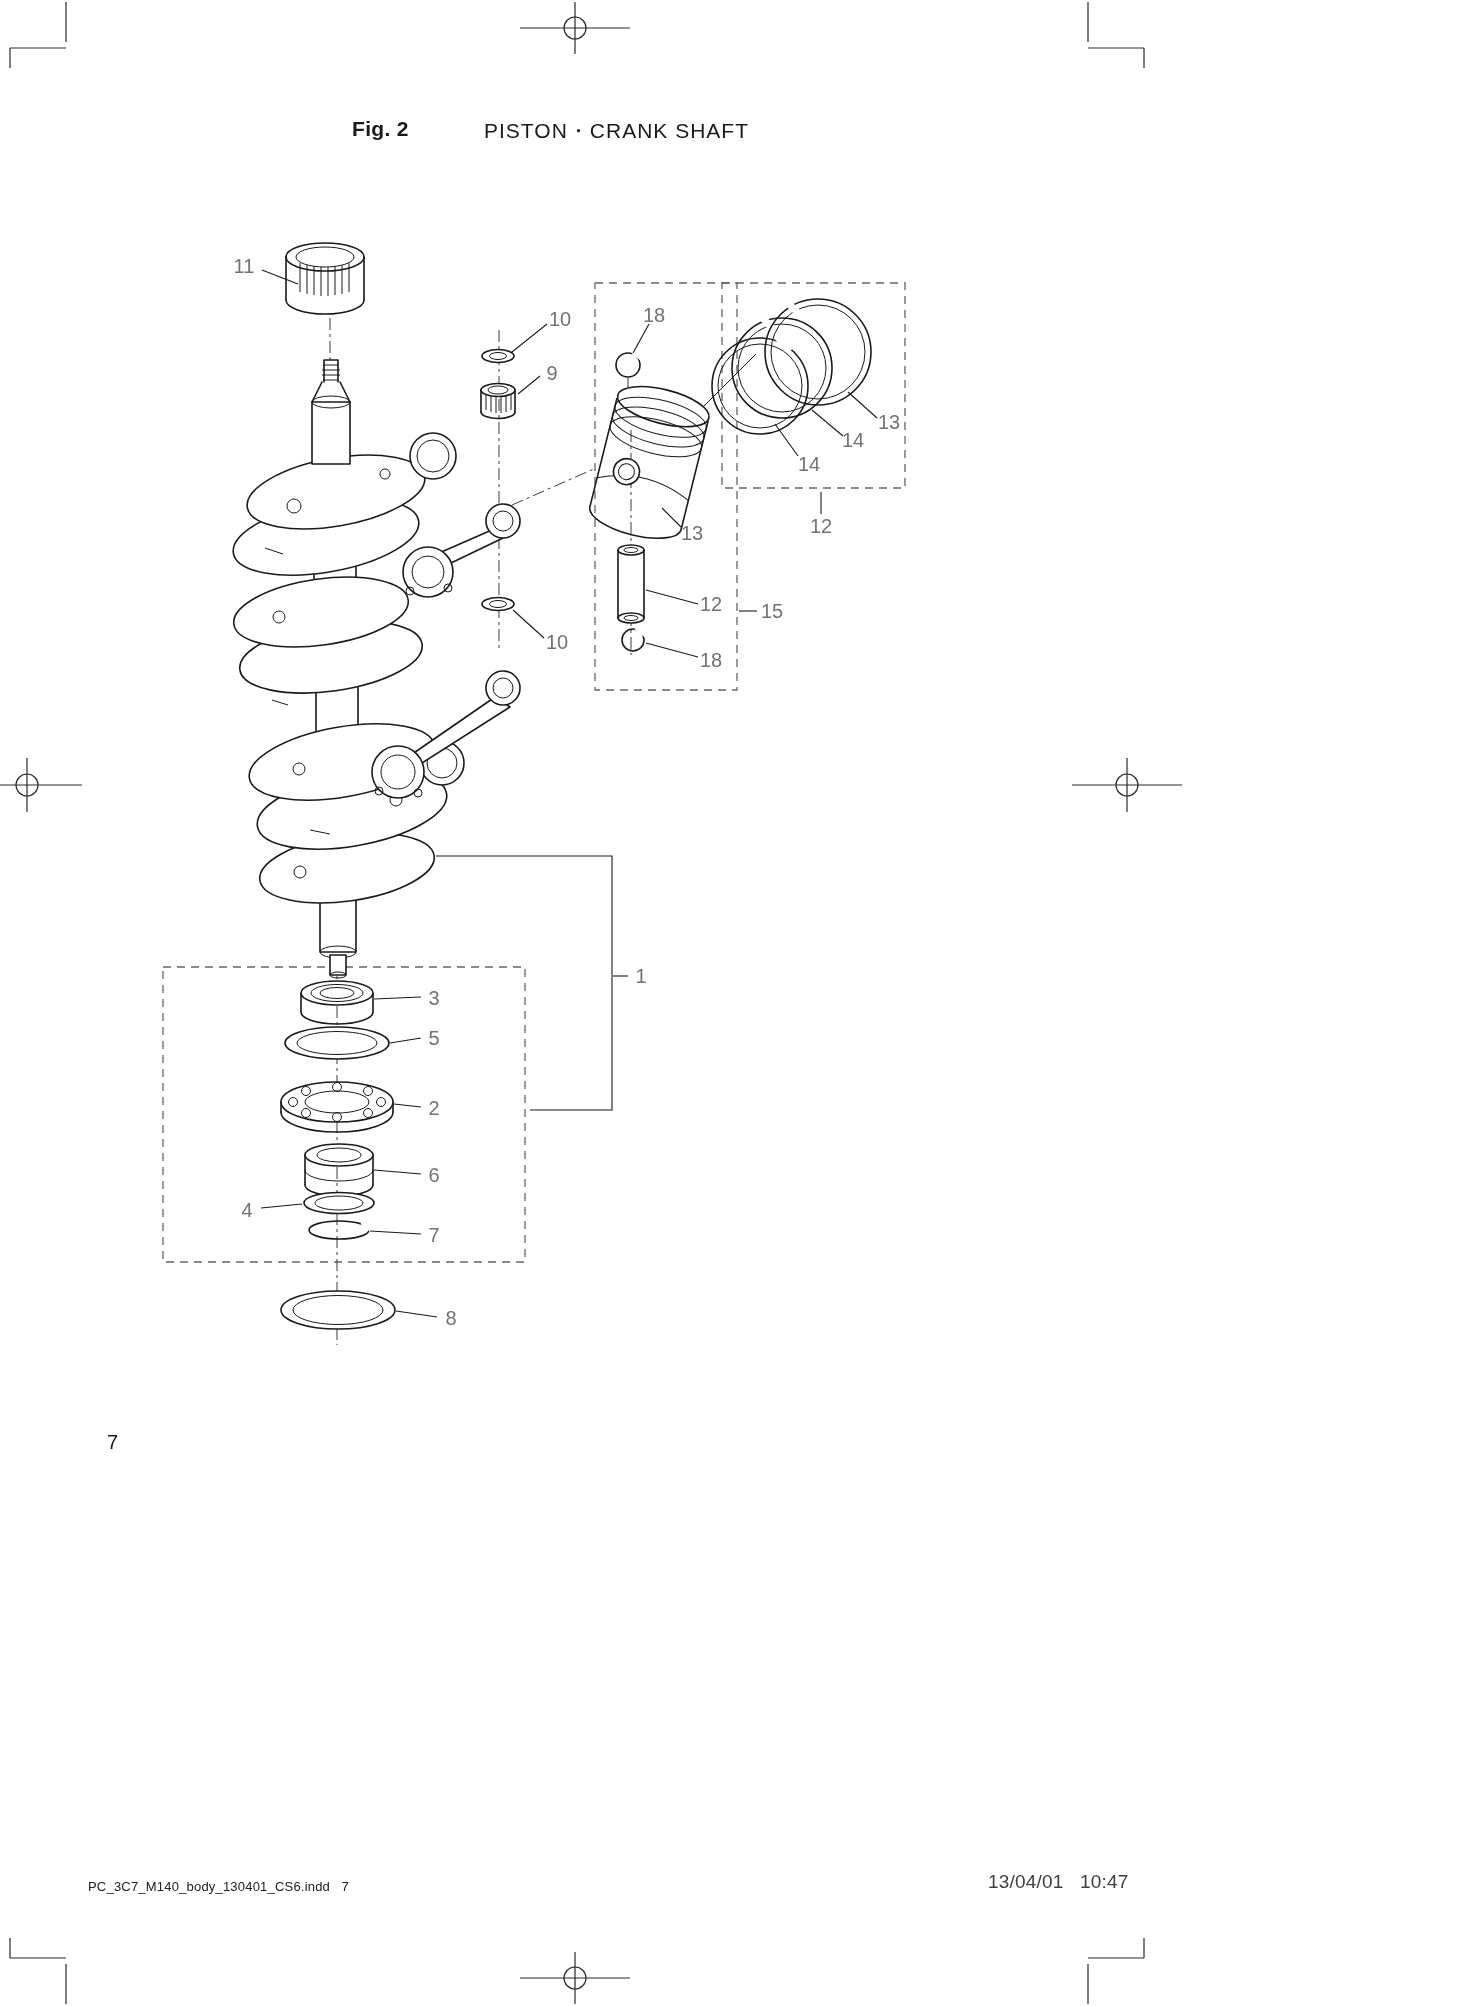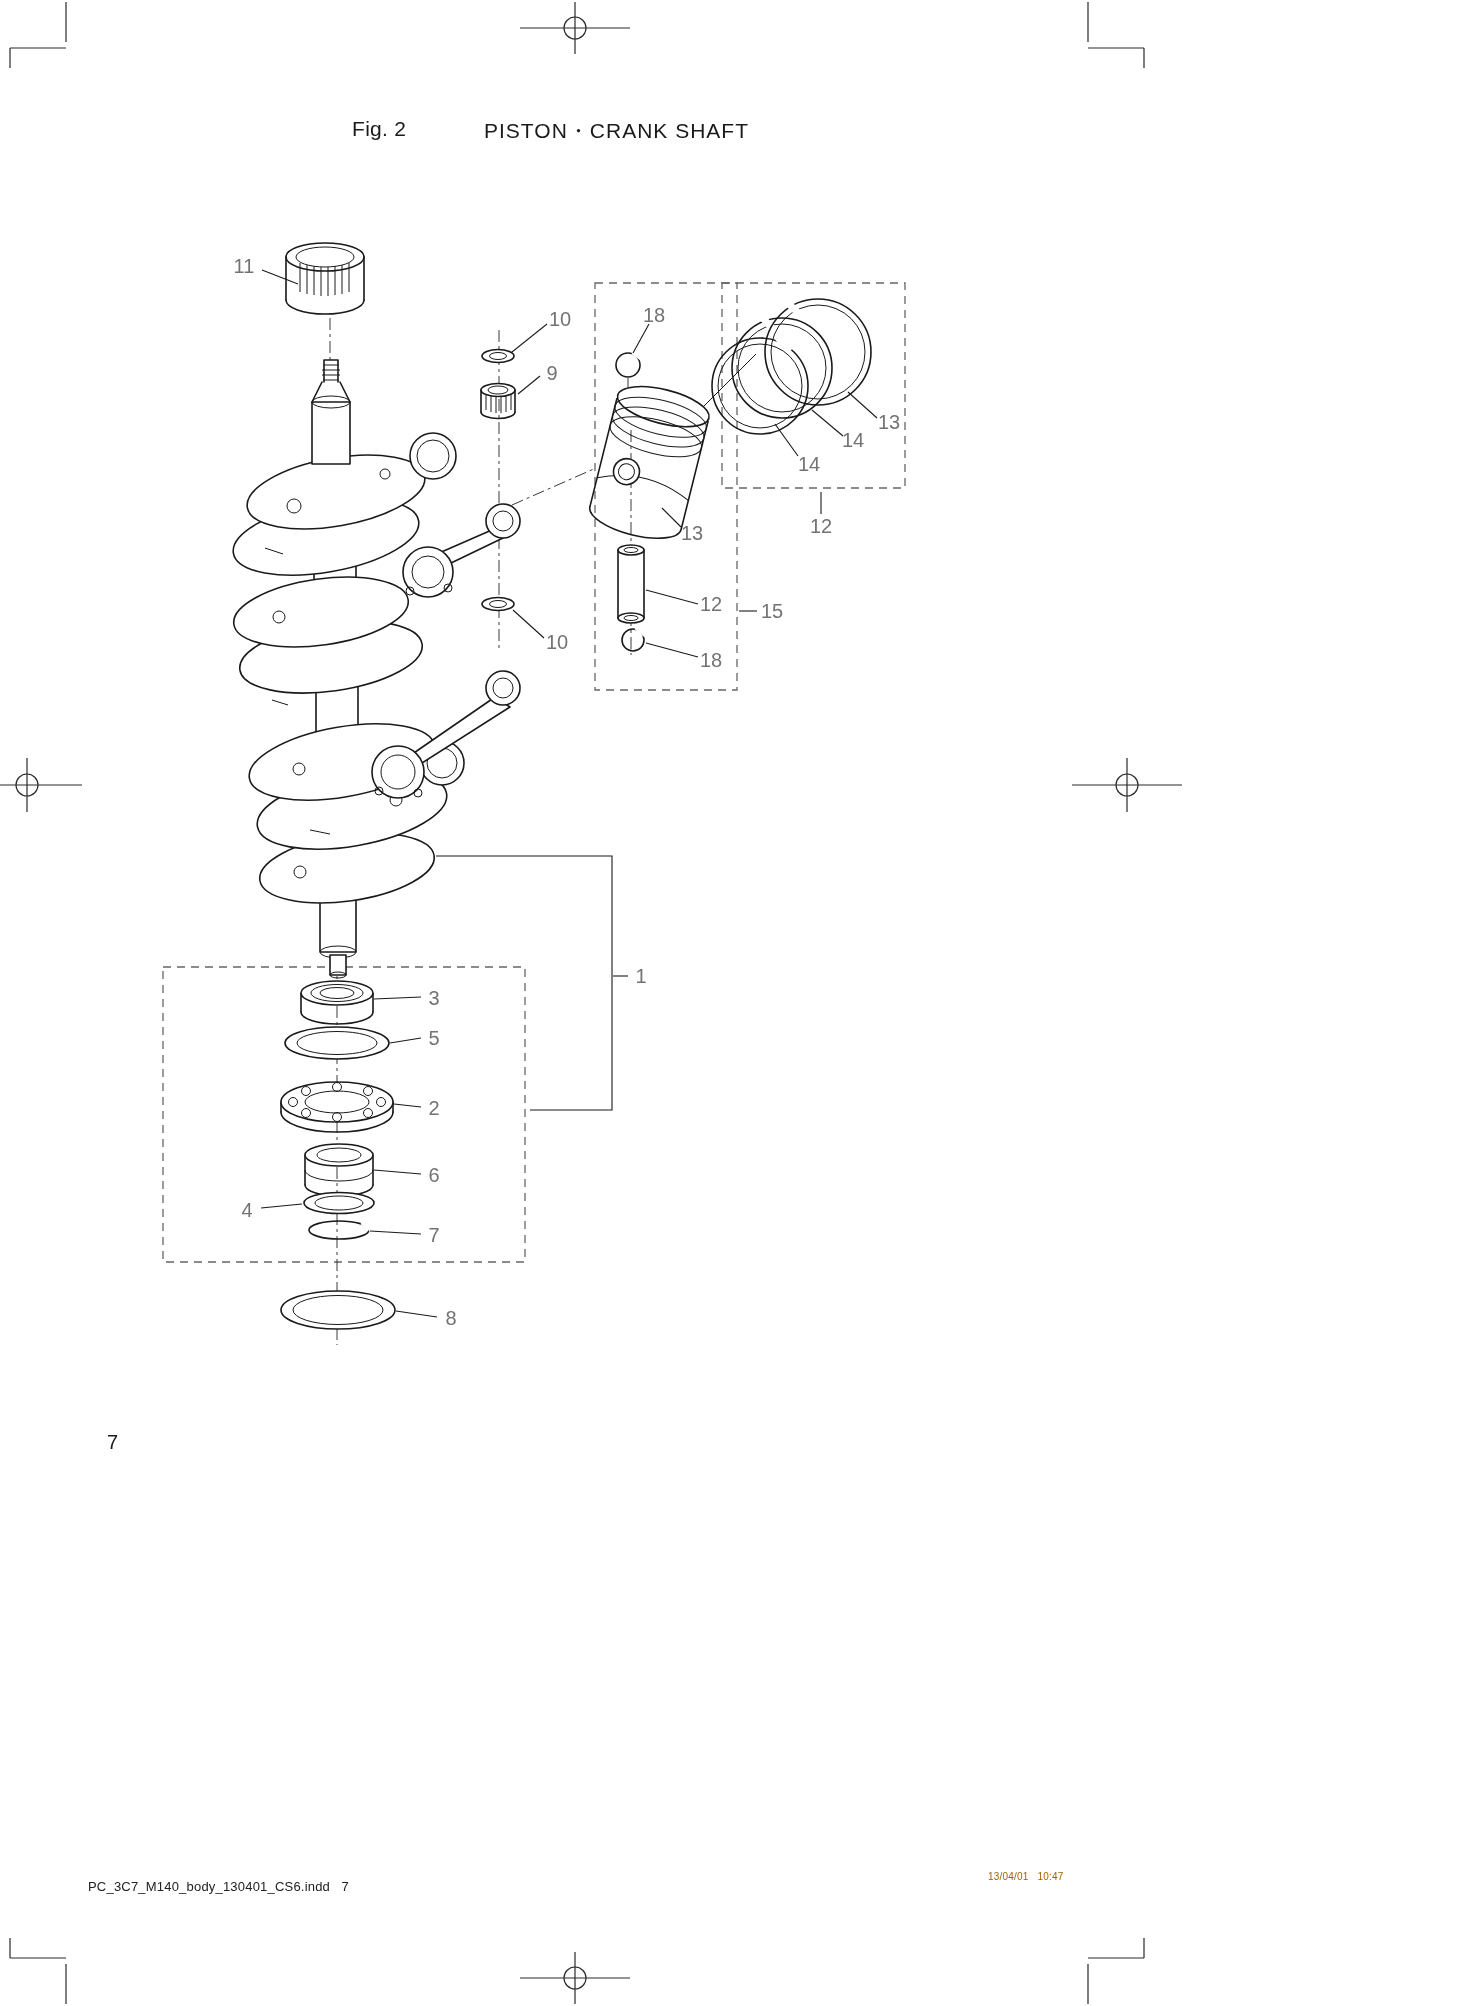--- a/index.html
+++ b/index.html
@@ -13,37 +13,37 @@
   .s  {stroke:#1a1a1a;fill:none;stroke-width:1.6;stroke-linecap:round;stroke-linejoin:round;}
   .sw {stroke:#1a1a1a;fill:#ffffff;stroke-width:1.6;stroke-linejoin:round;}
   .t  {stroke:#1a1a1a;fill:none;stroke-width:1;}
   .ld {stroke:#1a1a1a;fill:none;stroke-width:1.1;}
   .dsh{stroke:#666666;fill:none;stroke-width:1.3;stroke-dasharray:8 6;}
   .dd {stroke:#3a3a3a;fill:none;stroke-width:1;stroke-dasharray:12 4 3 4;}
   .gap{stroke:#ffffff;fill:none;stroke-linecap:butt;}
   .reg{stroke:#2a2a2a;fill:none;stroke-width:1.2;}
 
   .figure-label{
-    position:absolute;left:352px;top:117px;font-size:21px;font-weight:400;letter-spacing:.3px;
+    position:absolute;left:352px;top:117px;font-size:21px;font-weight:700;letter-spacing:.3px;
   }
   .figure-title{
     position:absolute;left:484px;top:117px;font-size:21px;font-weight:400;letter-spacing:1px;
   }
   .callout{
     position:absolute;transform:translate(-50%,-50%);
     font-size:20px;line-height:1;color:#737373;white-space:nowrap;
   }
   .page-number{
     position:absolute;left:107px;top:1431px;font-size:20px;
   }
   .footer-left{
     position:absolute;left:88px;top:1871px;font-size:13px;letter-spacing:.2px;white-space:pre;color:#222;margin-top:8px;
   }
   .footer-right{
-    position:absolute;left:988px;top:1871px;font-size:10px;letter-spacing:.2px;white-space:pre;color:#a16207;
+    position:absolute;left:988px;top:1871px;font-size:19px;letter-spacing:.2px;white-space:pre;color:#404040;
   }
 </style>
 </head>
 <body>
 
 <div class="page">
 
   <svg class="art" viewBox="0 0 1475 2006" xmlns="http://www.w3.org/2000/svg">
 
     <g>

